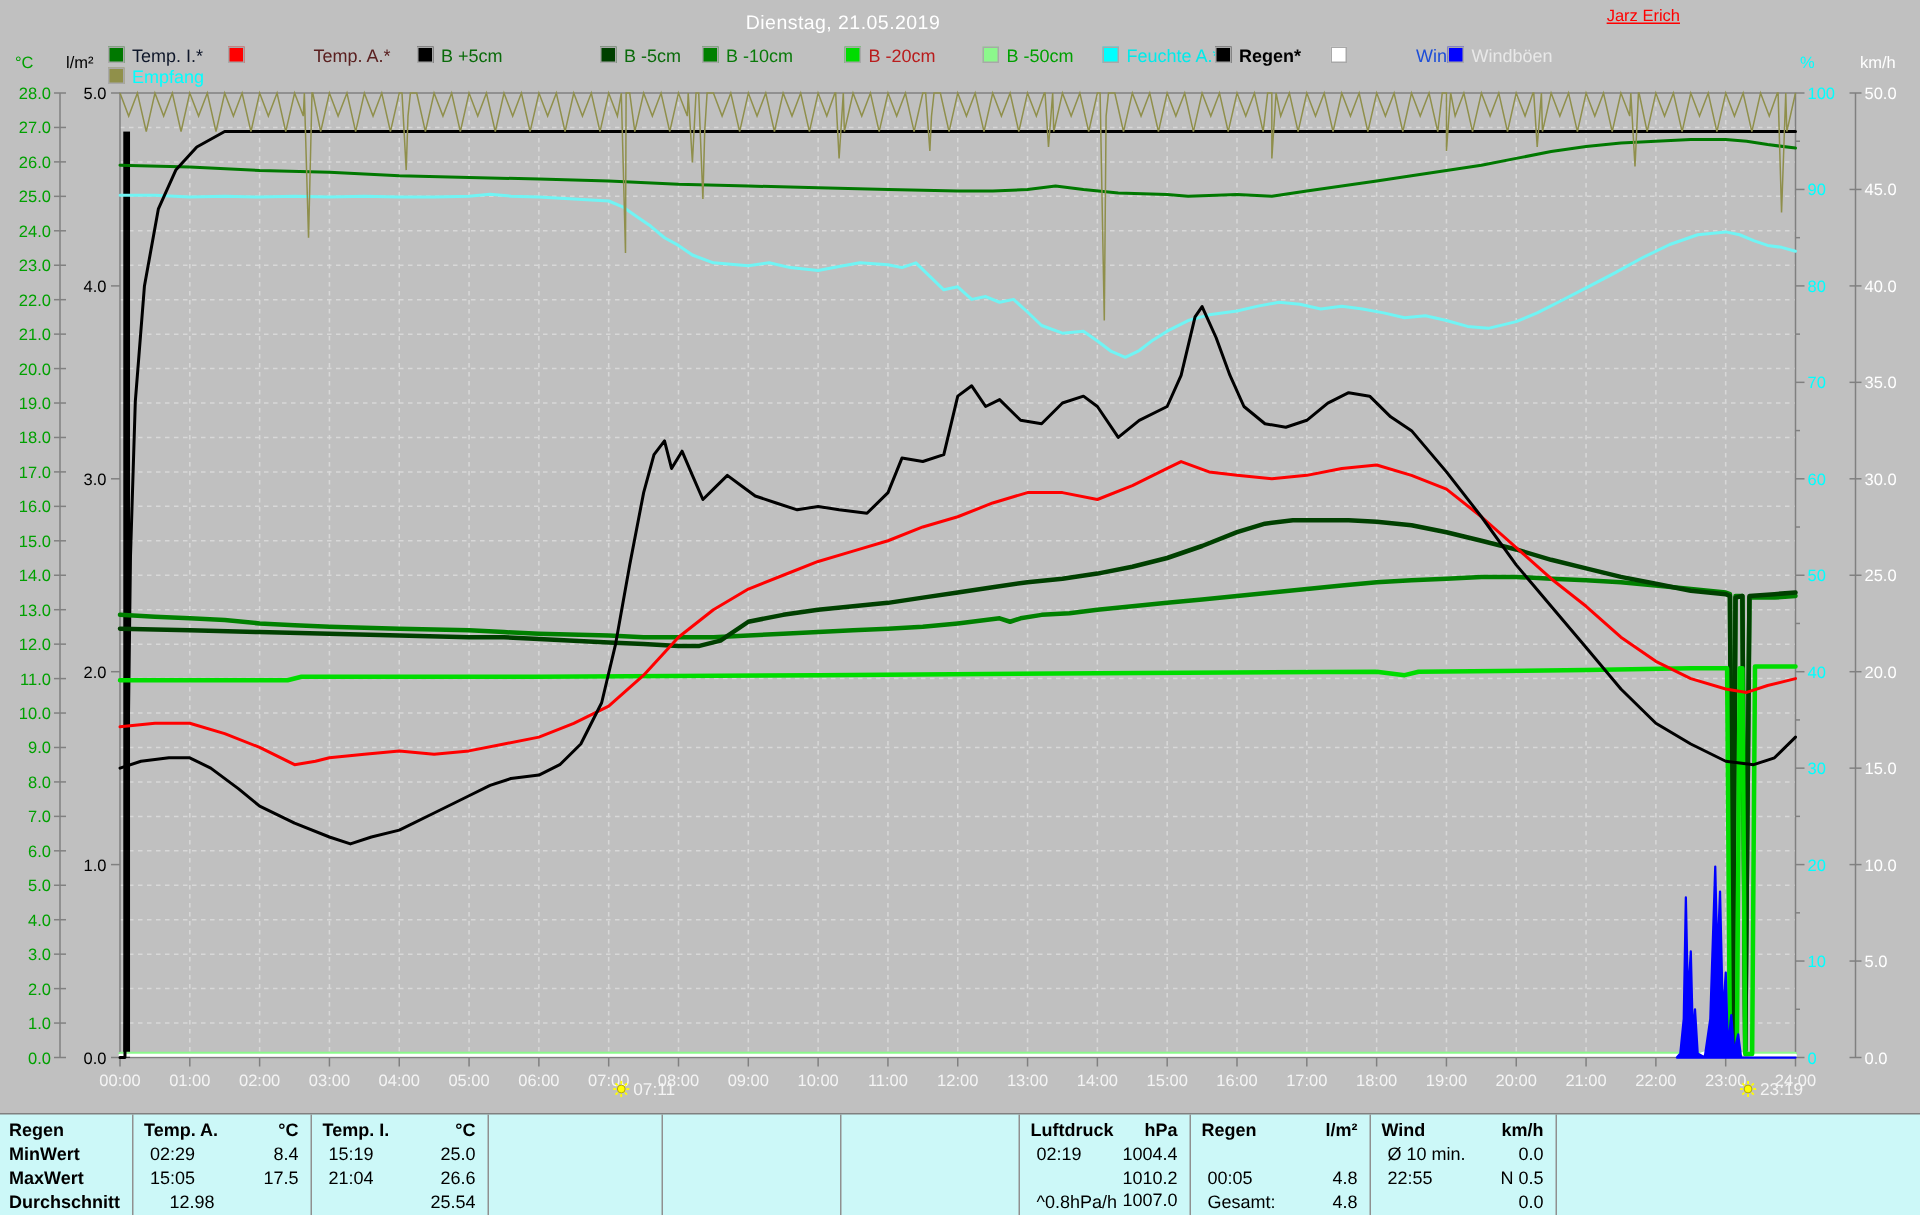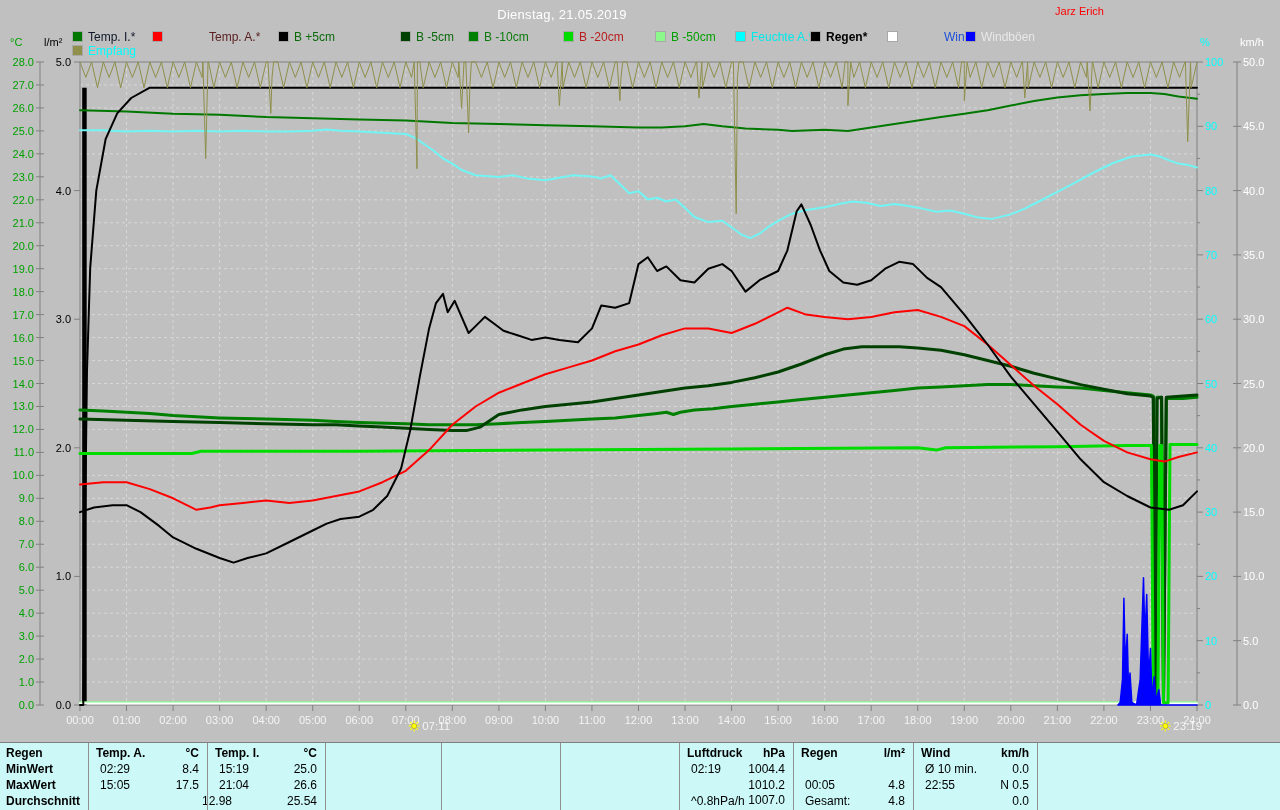--- a/index.html
+++ b/index.html
@@ -1,20 +1,20 @@
 <!DOCTYPE html>
 <html><head>
 <meta charset="utf-8">
 <style>
   html,body{margin:0;padding:0;}
   body{width:1280px;height:810px;background:#c0c0c0;font-family:"Liberation Sans",sans-serif;overflow:hidden;position:relative;}
   #stage{position:absolute;left:0;top:0;width:1124px;height:810px;}
   .abs{position:absolute;}
   #title{left:0;right:0;top:7px;text-align:center;color:#ffffff;font-size:13px;letter-spacing:.3px;}
-  #author{right:20px;top:5px;color:#ff0000;font-size:11px;}
+  #author{right:4px;top:5px;color:#ff0000;font-size:11px;text-decoration:underline;}
   .axis-unit{font-size:11px;}
   #unit-c{left:10px;top:36px;color:#00a000;}
   #unit-lm2{left:44px;top:36px;color:#000000;}
   #unit-pct{left:1200px;top:36px;color:#00ffff;}
   #unit-kmh{left:1240px;top:36px;color:#ffffff;}
   .legend-item{position:absolute;height:13px;display:flex;align-items:center;gap:5px;font-size:12px;white-space:nowrap;}
   .legend-swatch{width:11px;height:11px;display:inline-block;border:1px solid #a8a8a8;box-sizing:border-box;}
   #chart-svg{position:absolute;left:0;top:0;}
   #summary-table{position:absolute;left:0;top:742px;width:1280px;height:68px;background:#ccf8f8;border-top:1px solid #808080;font-size:12px;color:#000;}
   .tcell{position:absolute;white-space:nowrap;}
@@ -362,21 +362,21 @@
       <div class="tcell tbold" style="left: 6px; top: 19px;">MinWert</div>
       <div class="tcell tbold" style="left: 6px; top: 35px;">MaxWert</div>
       <div class="tcell tbold" style="left: 6px; top: 51px;">Durchschnitt</div>
       <div class="tsep" style="left: 88px;"></div>
       <div class="tcell tbold" style="left: 96px; top: 3px;">Temp. A.</div>
       <div class="tcell tbold" style="right: 1081px; top: 3px;">°C</div>
       <div class="tcell" style="left: 100px; top: 19px;">02:29</div>
       <div class="tcell" style="right: 1081px; top: 19px;">8.4</div>
       <div class="tcell" style="left: 100px; top: 35px;">15:05</div>
       <div class="tcell" style="right: 1081px; top: 35px;">17.5</div>
-      <div class="tcell" style="right: 1048px; top: 51px;">12.98</div>
+      <div class="tcell" style="right: 1137px; top: 51px;">12.98</div>
       <div class="tsep" style="left: 207px;"></div>
       <div class="tcell tbold" style="left: 215px; top: 3px;">Temp. I.</div>
       <div class="tcell tbold" style="right: 963px; top: 3px;">°C</div>
       <div class="tcell" style="left: 219px; top: 19px;">15:19</div>
       <div class="tcell" style="right: 963px; top: 19px;">25.0</div>
       <div class="tcell" style="left: 219px; top: 35px;">21:04</div>
       <div class="tcell" style="right: 963px; top: 35px;">26.6</div>
       <div class="tcell" style="right: 963px; top: 51px;">25.54</div>
       <div class="tsep" style="left: 325px;"></div>
       <div class="tsep" style="left: 441px;"></div>

